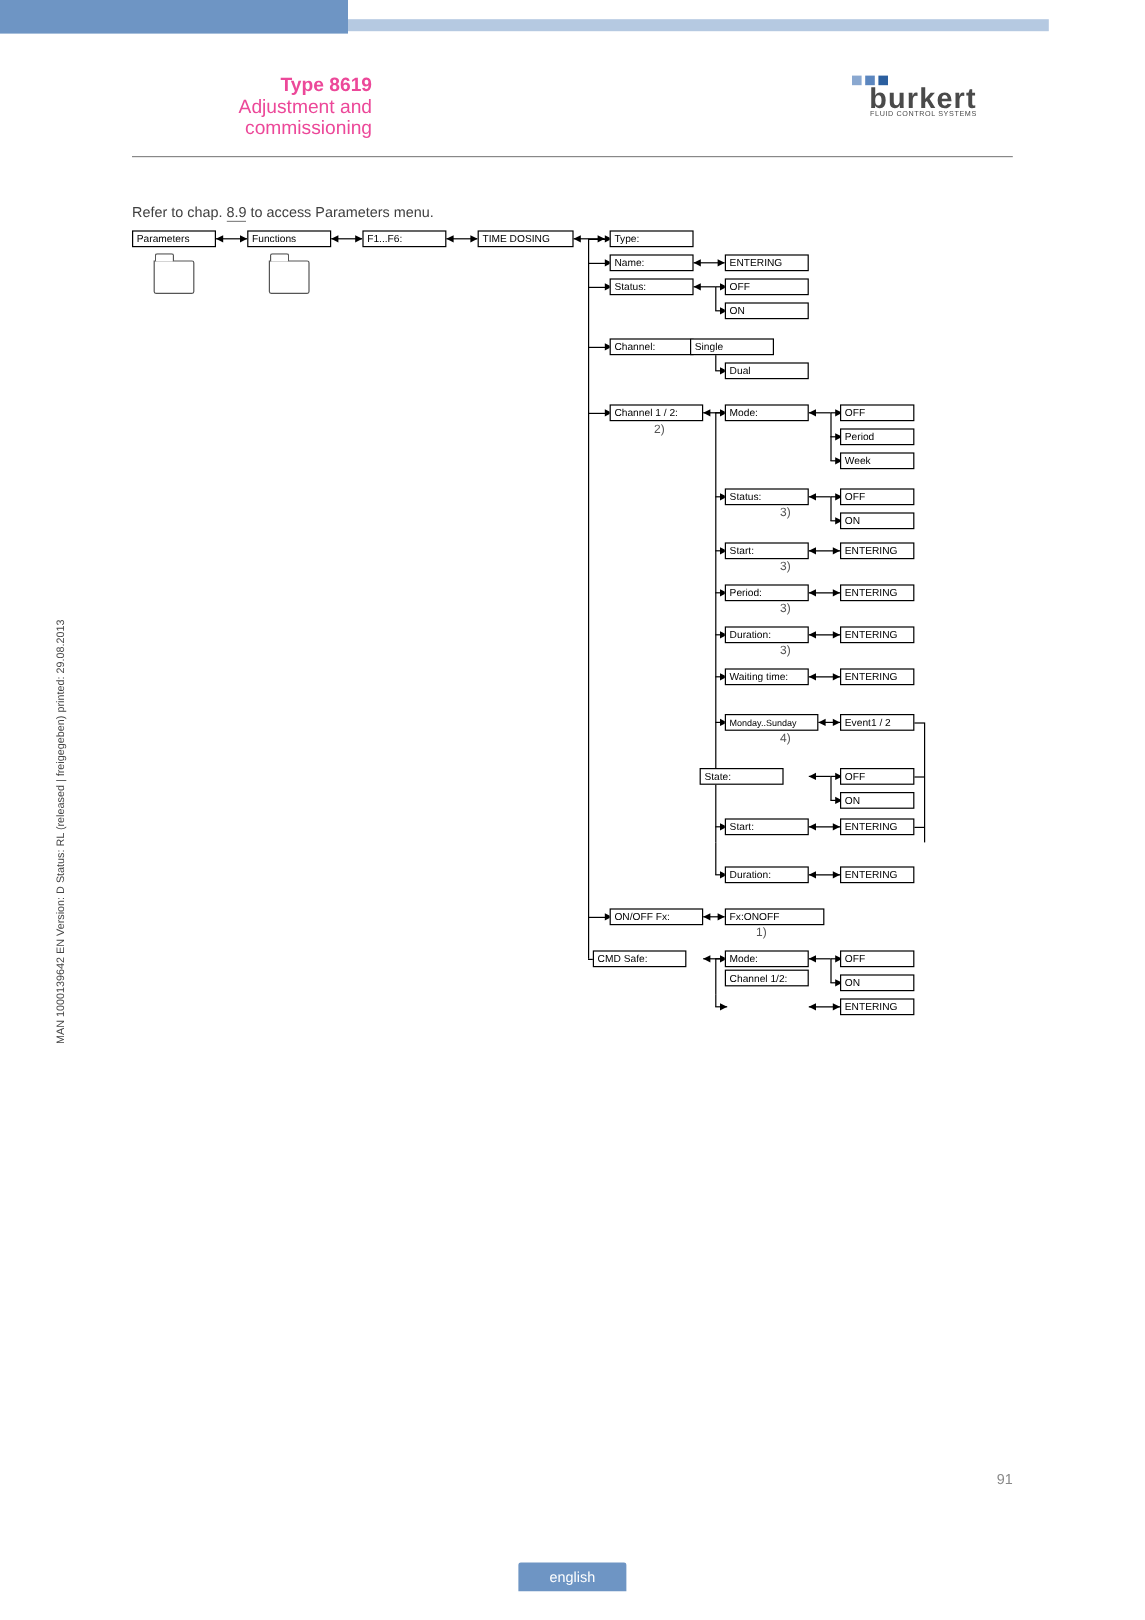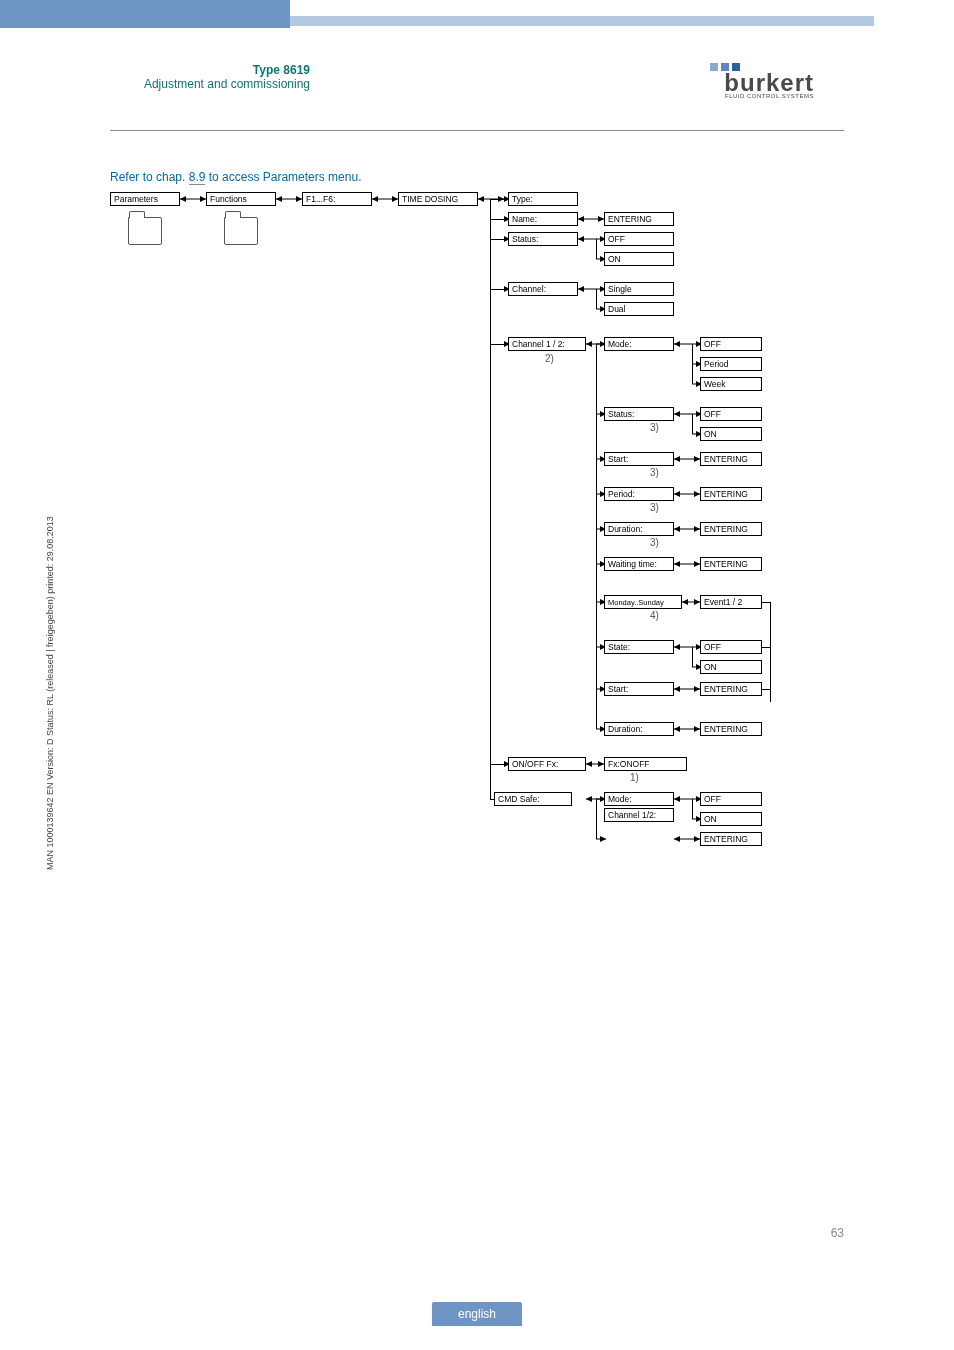--- a/index.html
+++ b/index.html
@@ -1,33 +1,33 @@
 <!DOCTYPE html>
 <html><head>
 <meta charset="utf-8">
 <style>
   * { box-sizing: border-box; margin: 0; padding: 0; }
   body { width: 954px; height: 1350px; font-family: Arial, Helvetica, sans-serif; font-size: 12px; color: #333; position: relative; background: #fff; }
   .topbar { height: 28px; position: relative; }
   .topbar .blue1 { position: absolute; left: 0; top: 0; width: 290px; height: 28px; background: #6e95c4; }
   .topbar .line { position: absolute; left: 290px; right: 80px; top: 16px; height: 10px; background: #b5c9e1; }
   .header { position: relative; height: 100px; }
-  .title-l { position: absolute; left: 110px; top: 35px; text-align: right; width: 200px; font-size: 12px; color: #0f766e; }
+  .title-l { position: absolute; left: 110px; top: 35px; text-align: right; width: 200px; font-size: 16px; color: #ec4899; }
   .title-l .bold { font-weight: bold; }
   .logo-wrap { position: absolute; right: 140px; top: 35px; width: 110px; text-align: right; }
   .logo-dots { display: flex; gap: 3px; margin-left: 6px; margin-bottom: 2px; }
   .logo-dots span { width: 8px; height: 8px; }
   .logo-dots .d1 { background: #8aa8d0; }
   .logo-dots .d2 { background: #5b86bf; }
   .logo-dots .d3 { background: #2b5f9f; }
   .logo-txt { font-size: 24px; font-weight: bold; color: #4a4a4a; letter-spacing: 1px; line-height: 20px; }
   .logo-sub { font-size: 6px; color: #4a4a4a; letter-spacing: 0.5px; }
   .sep { position: absolute; left: 110px; right: 110px; top: 130px; border-top: 1px solid #888; }
   .content { position: absolute; left: 110px; right: 110px; top: 170px; }
-  .intro { font-size: 12px; color: #0369a1; margin-bottom: 8px; }
+  .intro { font-size: 12px; color: #404040; margin-bottom: 8px; }
   .intro .ref { border-bottom: 1px solid #888; }
   .diagram { position: relative; width: 760px; height: 650px; font-size: 8.5px; color: #000; }
   .box { position: absolute; border: 1px solid #000; background: #fff; padding: 1px 3px; height: 14px; line-height: 11px; overflow: hidden; display: flex; align-items: center; }
   .note { position: absolute; font-size: 10px; color: #555; }
   .folder { position: absolute; width: 34px; height: 28px; border: 1px solid #555; border-radius: 0 2px 2px 2px; background: #fff; }
   .folder::before { content: ''; position: absolute; width: 14px; height: 6px; border: 1px solid #555; border-bottom: none; top: -7px; left: 0; border-radius: 2px 2px 0 0; background:#fff;}
   .sidetext { position: absolute; left: 45px; top: 870px; transform: rotate(-90deg); transform-origin: left top; font-size: 9px; color: #444; white-space: nowrap; }
   .pagenum { position: absolute; right: 110px; bottom: 110px; font-size: 12px; color: #888; }
   .footer { position: absolute; bottom: 24px; left: 0; right: 0; height: 26px; }
   .footer .cap { position: absolute; left: 50%; transform: translateX(-50%); bottom: 0; background: #6e95c4; color: #fff; font-size: 12px; padding: 5px 26px; border-radius: 2px 2px 0 0; }
@@ -144,21 +144,21 @@
     <div class="box" style="left:398px;top:90px;width:70px">Channel:</div>
     <svg class="ar" style="left:468px;top:97px" width="18">
         <line x1="0" y1="0" x2="18" y2="0" stroke="#000"></line>
         <polygon points="0,0 6,-3 6,3" fill="#000"></polygon>
       </svg>
     <div class="vln" style="left:486px;top:97px;height:20px"></div>
     <svg class="ar" style="left:486px;top:97px" width="10">
         <line x1="0" y1="0" x2="10" y2="0" stroke="#000"></line>
         <polygon points="10,0 4,-3 4,3" fill="#000"></polygon>
       </svg>
-    <div class="box" style="left:494px;top:90px;width:70px">Single</div>
+    <div class="box" style="left:465px;top:90px;width:70px">Single</div>
     <svg class="ar" style="left:486px;top:117px" width="10">
         <line x1="0" y1="0" x2="10" y2="0" stroke="#000"></line>
         <polygon points="10,0 4,-3 4,3" fill="#000"></polygon>
       </svg>
     <div class="box" style="left:494px;top:110px;width:70px">Dual</div>
 
     <div class="hln" style="left:380px;top:152px;width:18px"></div>
     <svg class="ar" style="left:392px;top:152px" width="8">
         <polygon points="8,0 2,-3 2,3" fill="#000"></polygon>
       </svg>
@@ -283,21 +283,21 @@
     <div class="box" style="left:590px;top:403px;width:62px">Event1 / 2</div>
 
     <div class="vln" style="left:660px;top:410px;height:100px"></div>
     <div class="hln" style="left:652px;top:410px;width:8px"></div>
 
     <svg class="ar" style="left:486px;top:455px" width="10">
         <line x1="0" y1="0" x2="10" y2="0" stroke="#000"></line>
         <polygon points="10,0 4,-3 4,3" fill="#000"></polygon>
       </svg>
     <div class="vln" style="left:486px;top:410px;height:100px"></div>
-    <div class="box" style="left:494px;top:448px;width:70px">State:</div>
+    <div class="box" style="left:473px;top:448px;width:70px">State:</div>
     <svg class="ar" style="left:564px;top:455px" width="18">
         <line x1="0" y1="0" x2="18" y2="0" stroke="#000"></line>
         <polygon points="0,0 6,-3 6,3" fill="#000"></polygon>
       </svg>
     <div class="vln" style="left:582px;top:455px;height:20px"></div>
     <svg class="ar" style="left:582px;top:455px" width="10">
         <line x1="0" y1="0" x2="10" y2="0" stroke="#000"></line>
         <polygon points="10,0 4,-3 4,3" fill="#000"></polygon>
       </svg>
     <div class="box" style="left:590px;top:448px;width:62px">OFF</div>
@@ -388,17 +388,17 @@
         <polygon points="0,0 6,-3 6,3" fill="#000"></polygon>
         <polygon points="26,0 20,-3 20,3" fill="#000"></polygon>
       </svg>
     <div class="box" style="left:590px;top:640px;width:62px">ENTERING</div>
 
   </div>
 
 </div>
 
 <div class="sidetext">MAN 1000139642 EN Version: D Status: RL (released | freigegeben) printed: 29.08.2013</div>
-<div class="pagenum">63</div>
+<div class="pagenum">91</div>
 
 <div class="footer">
   <div class="cap">english</div>
 </div>
 
 </body></html>

